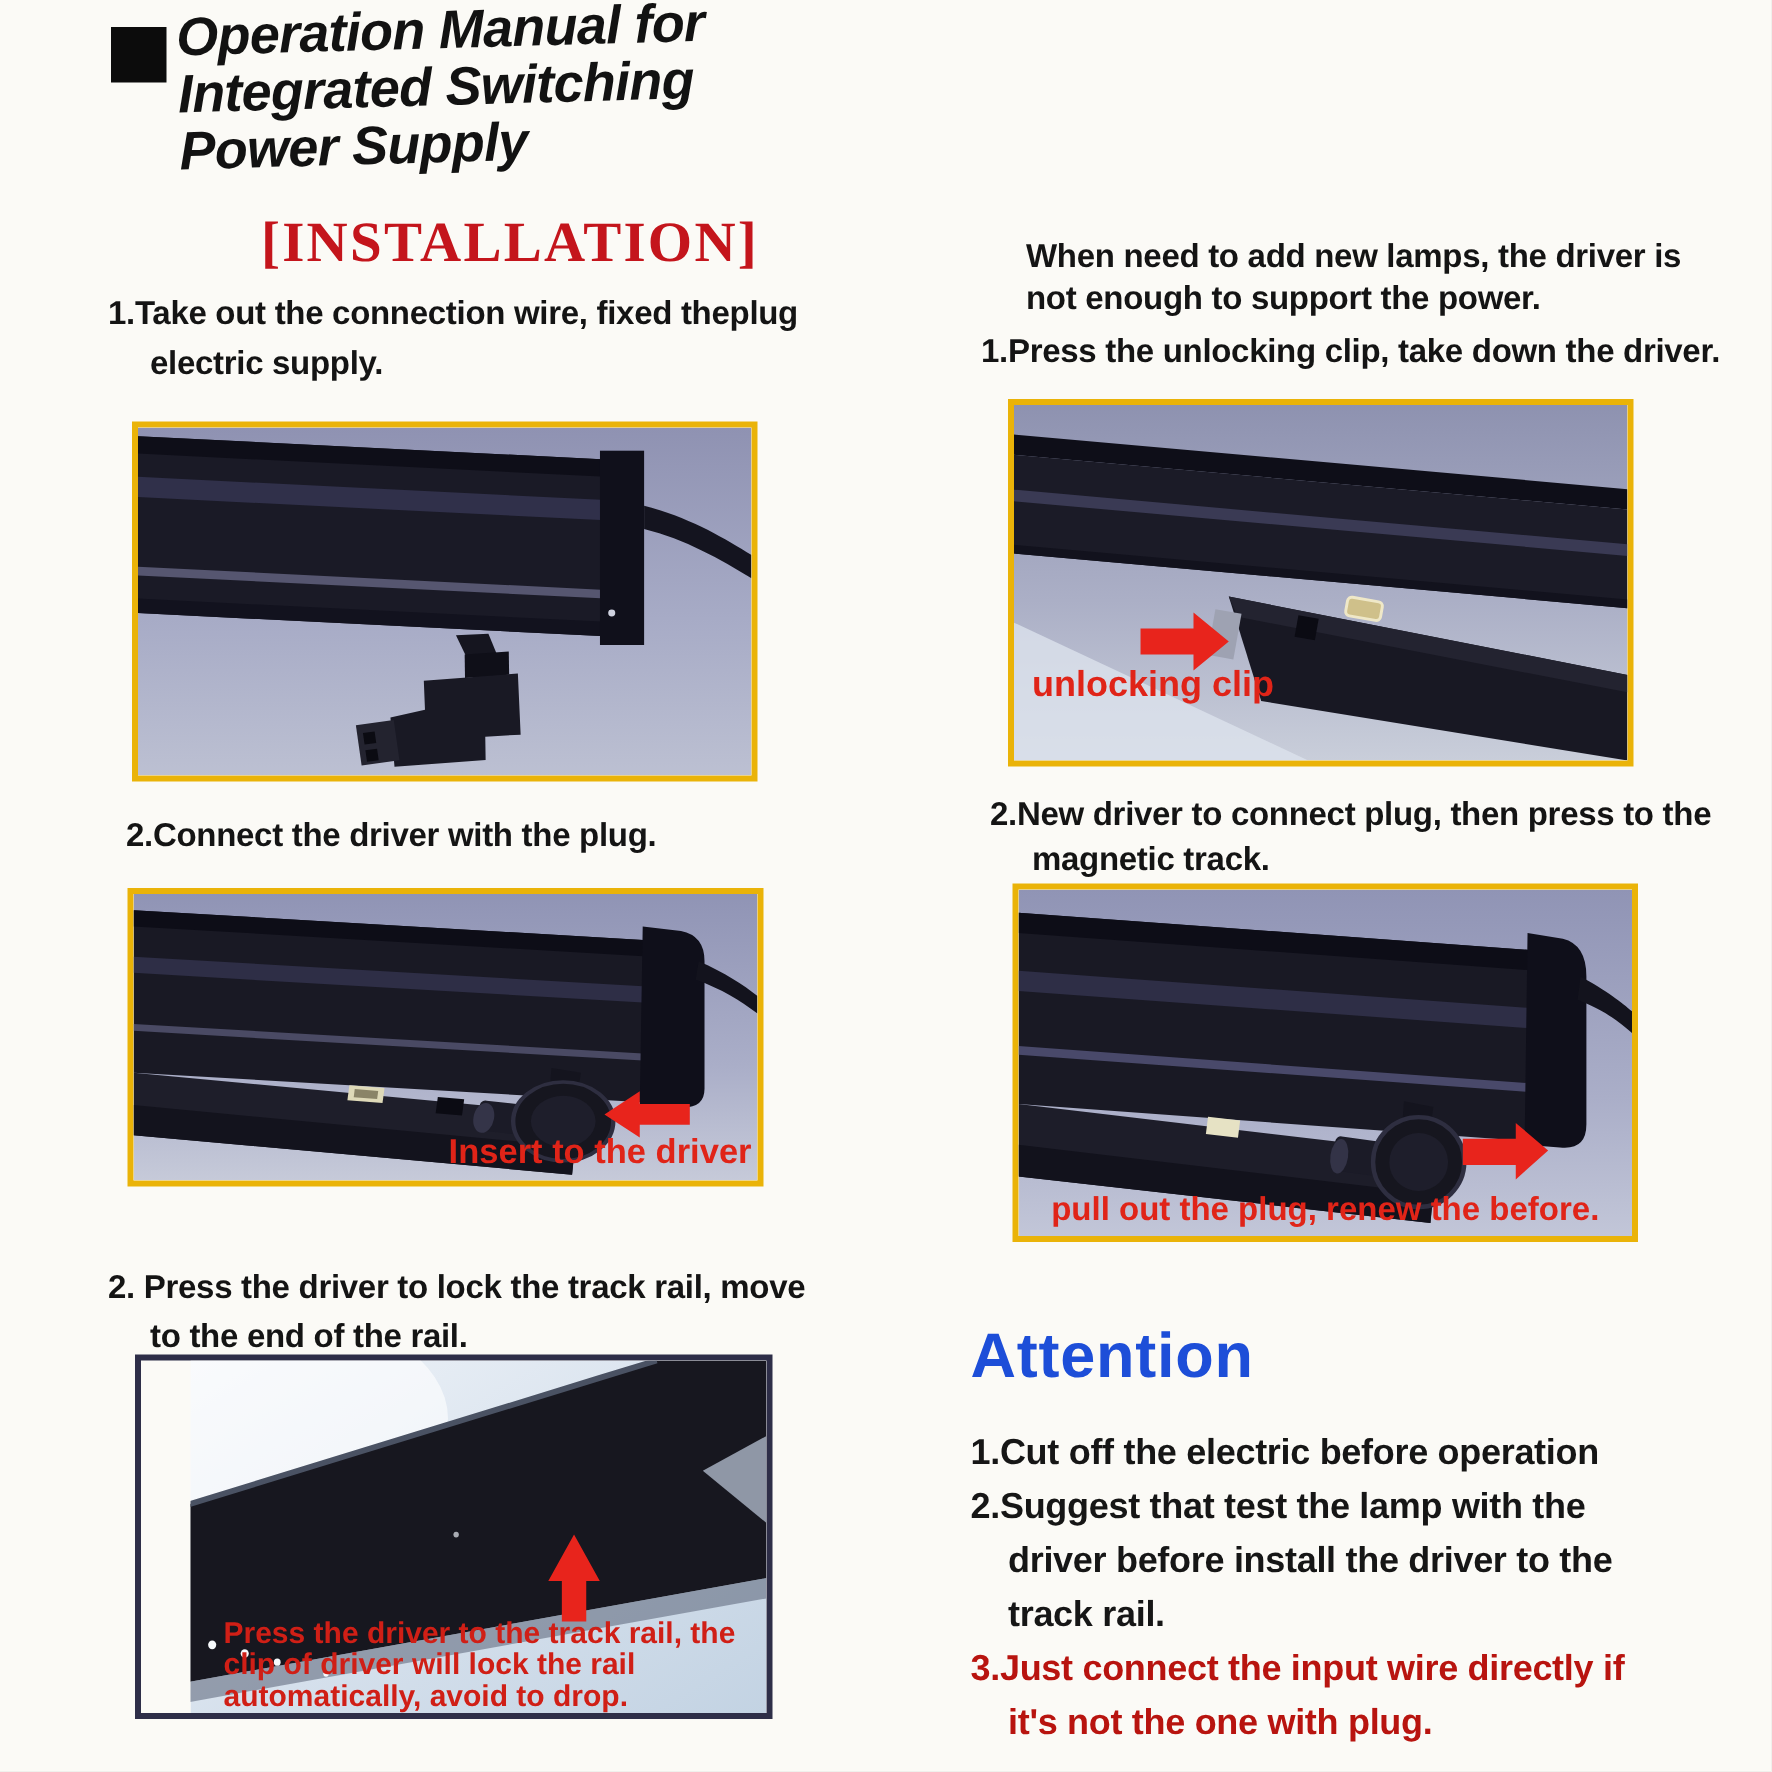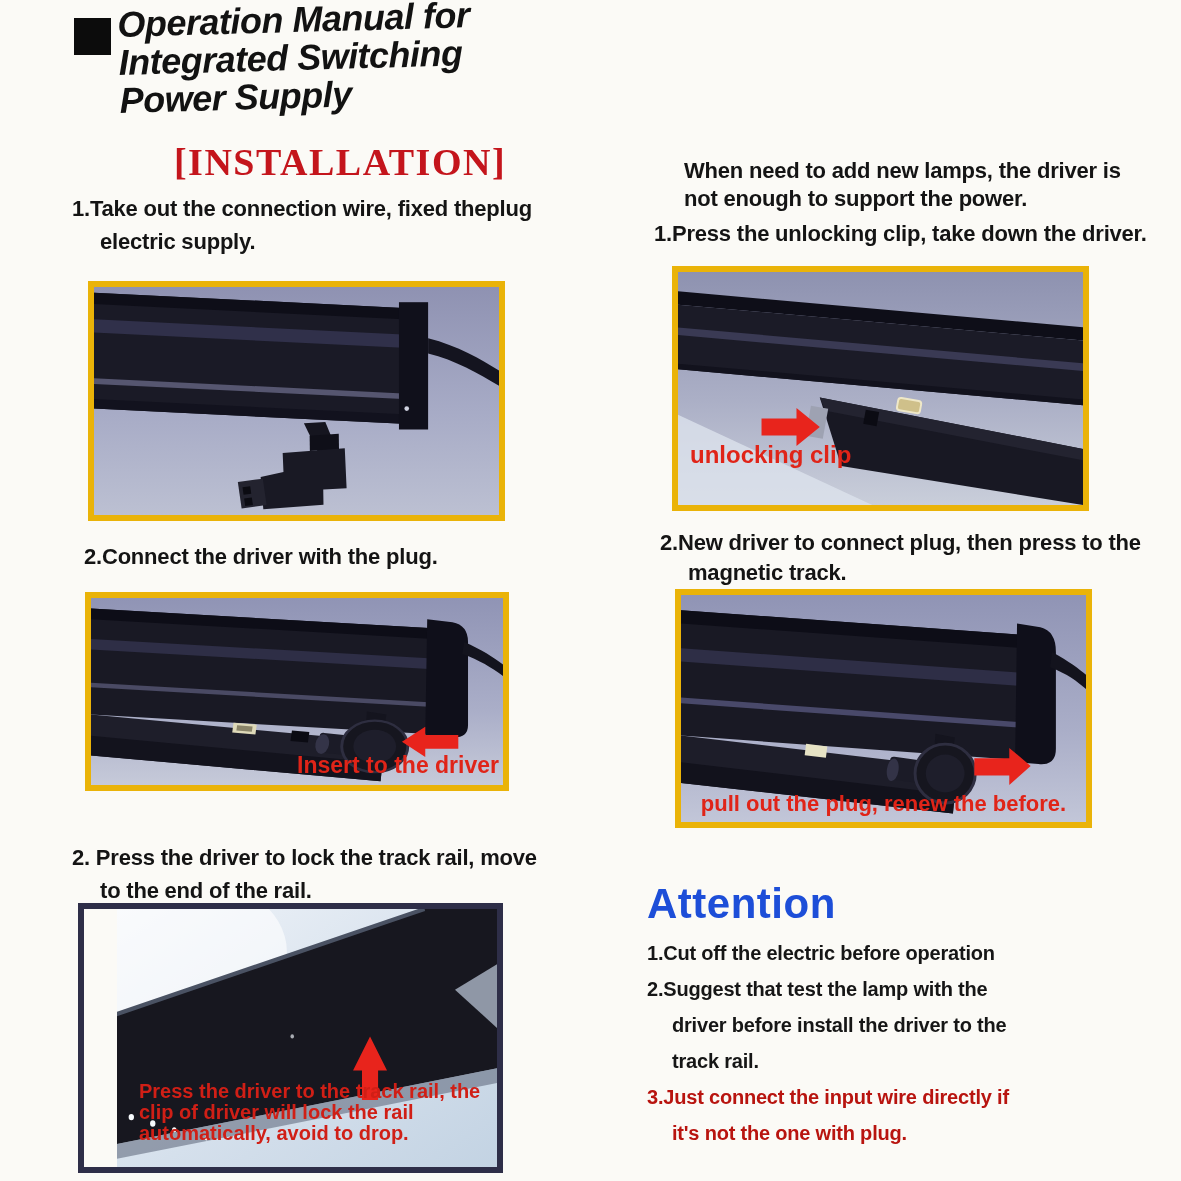--- a/index.html
+++ b/index.html
@@ -15,26 +15,26 @@
   
   .bracket-header{
     position:absolute;text-align:center;font-family:"Liberation Serif",serif;
     font-weight:bold;color:#c4151c;font-size:38px;letter-spacing:1.5px;white-space:nowrap;
   }
   
   .step{position:absolute;font-weight:bold;font-size:22px;letter-spacing:-0.2px;line-height:33px;color:#141414;}
   .step .ln{white-space:nowrap;}
   .step .cont{margin-left:28px;}
   
-  .photo{position:absolute;border:6px solid #eab308;box-sizing:border-box;overflow:hidden;}
+  .photo{position:absolute;border:4px solid #eab308;box-sizing:border-box;overflow:hidden;}
   .photo svg{display:block;width:100%;height:100%;}
   .photo-caption{position:absolute;font-weight:bold;color:#e02418;white-space:nowrap;}
   
   .attention-heading{position:absolute;font-size:42px;font-weight:bold;letter-spacing:0.5px;color:#1d4ed8;}
-  .attn{position:absolute;font-weight:bold;font-size:20px;line-height:36px;letter-spacing:-0.2px;}
+  .attn{position:absolute;font-weight:bold;font-size:24px;line-height:36px;letter-spacing:-0.2px;margin-top:16px;}
   .attn .ln{white-space:nowrap;}
   .attn .cont{margin-left:25px;}
   .attn-red{color:#b8140f;}
 </style>
 </head>
 <body>
 
 <div id="page">
 
   <div class="bullet-square"></div>
@@ -122,21 +122,21 @@
       <polygon points="320,190 344,170 344,181 378,181 378,199 344,199 344,210" fill="#e8241c"></polygon>
     </svg>
     <div class="photo-caption" style="right:4px;bottom:6px;font-size:23px;">Insert to the driver</div>
   </div>
 
   <div class="step" style="left:72px;top:841px;">
     <div class="ln">2. Press the driver to lock the track rail, move</div>
     <div class="ln cont">to the end of the rail.</div>
   </div>
 
-  <div class="photo" style="left:78px;top:903px;width:425px;height:270px;border-color:#2e2e48;padding-left:33px;">
+  <div class="photo" style="left:90px;top:903px;width:425px;height:243px;border-color:#2e2e48;padding-left:33px;">
     <svg viewBox="0 0 425 243" preserveAspectRatio="none">
       <defs>
         <linearGradient id="g4" x1="0" y1="0" x2="1" y2="1">
           <stop offset="0" stop-color="#f0f4f9"></stop>
             <stop offset="0.55" stop-color="#d5e0ec"></stop>
             <stop offset="1" stop-color="#c3d3e3"></stop>
         </linearGradient>
       </defs>
       <rect width="425" height="243" fill="url(#g4)"></rect>
       <ellipse cx="60" cy="40" rx="130" ry="75" fill="#ffffff" opacity="0.6"></ellipse>

